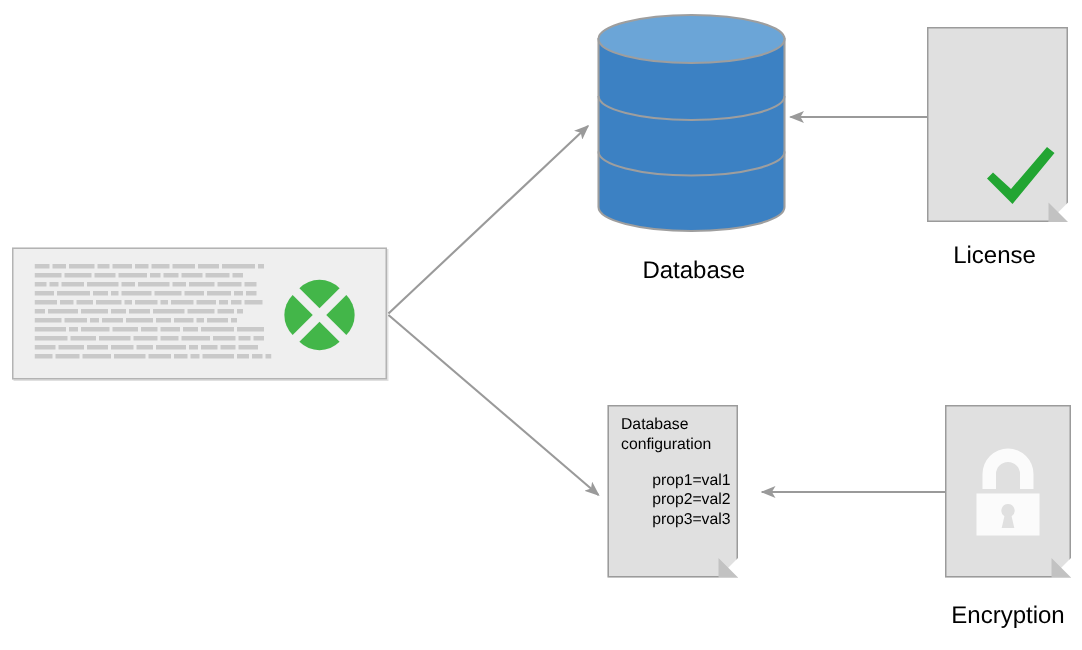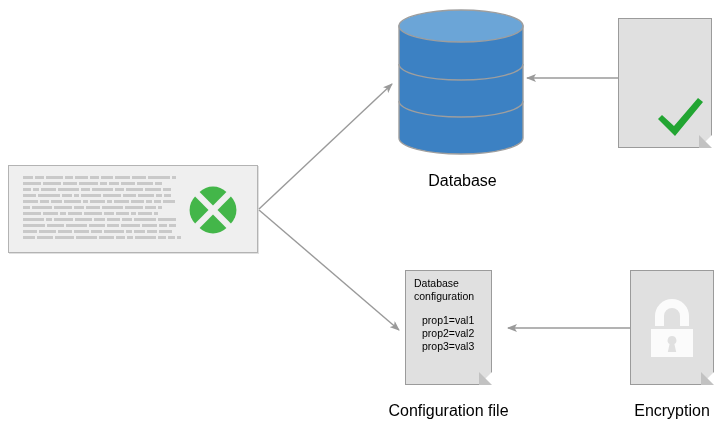--- a/index.html
+++ b/index.html
@@ -77,21 +77,21 @@
   #license-doc{left:618px;top:18px;width:94px;height:130px;}
   #license-check{position:absolute;right:6px;bottom:8px;width:50px;height:44px;}
 
   #config-doc{left:405px;top:270px;width:87px;height:115px;}
   #config-text{
     position:absolute;left:8px;top:6px;right:4px;
     color:#000000;font-size:10.5px;line-height:13px;
     font-family:"Liberation Sans", sans-serif;
   }
   #config-title{margin:0;}
-  #config-props{margin:0;padding-left:8px;}
+  #config-props{margin:0;padding-left:8px;text-align:right;}
   #config-props div{white-space:nowrap;}
 
   #encryption-doc{left:630px;top:270px;width:84px;height:115px;}
   #lock-icon{position:absolute;left:50%;top:50%;transform:translate(-50%,-50%);width:60px;height:64px;}
 
   
   #arrows{position:absolute;left:0;top:0;width:721px;height:433px;pointer-events:none;}
 </style>
 </head>
 <body>
@@ -146,36 +146,36 @@
   </svg>
   <div class="node-label" style="left:385px;top:171px;width:155px;">Database</div>
 
   <div id="license-doc" class="doc">
     <div class="doc-fold"></div>
     <div class="doc-fold-tri"></div>
     <svg id="license-check" viewBox="0 0 50 44">
       <path d="M3,24 L7,20 L19,31 L43,3 L48,7 L20,41 Z" fill="#22A532"></path>
     </svg>
   </div>
+  <div class="node-label" style="left:605px;top:161px;width:116px;">License</div>
 
   <div id="config-doc" class="doc">
     <div class="doc-fold"></div>
     <div class="doc-fold-tri"></div>
     <div id="config-text">
       <div id="config-title">Database</div>
       <div>configuration</div>
       <div style="height:11px;"></div>
       <div id="config-props">
         <div>prop1=val1</div>
         <div>prop2=val2</div>
         <div>prop3=val3</div>
       </div>
     </div>
   </div>
-  <div class="node-label" style="left:371px;top:401px;width:155px;">Configuration file</div>
 
   <div id="encryption-doc" class="doc">
     <div class="doc-fold"></div>
     <div class="doc-fold-tri"></div>
     <svg id="lock-icon" viewBox="0 0 60 64">
       <path d="M13,30 L13,20 A17,17 0 0 1 47,20 L47,30 L38,30 L38,20 A8,8 0 0 0 22,20 L22,30 Z" fill="#FBFBFB"></path>
       <rect x="9" y="33" width="42" height="28" fill="#FBFBFB"></rect>
       <path d="M30,40 a4.4,4.4 0 0 0 -2.4,8.1 L25.8,56 h8.4 l-1.8,-7.9 A4.4,4.4 0 0 0 30,40 Z" fill="#E0E0E0"></path>
     </svg>
   </div>

